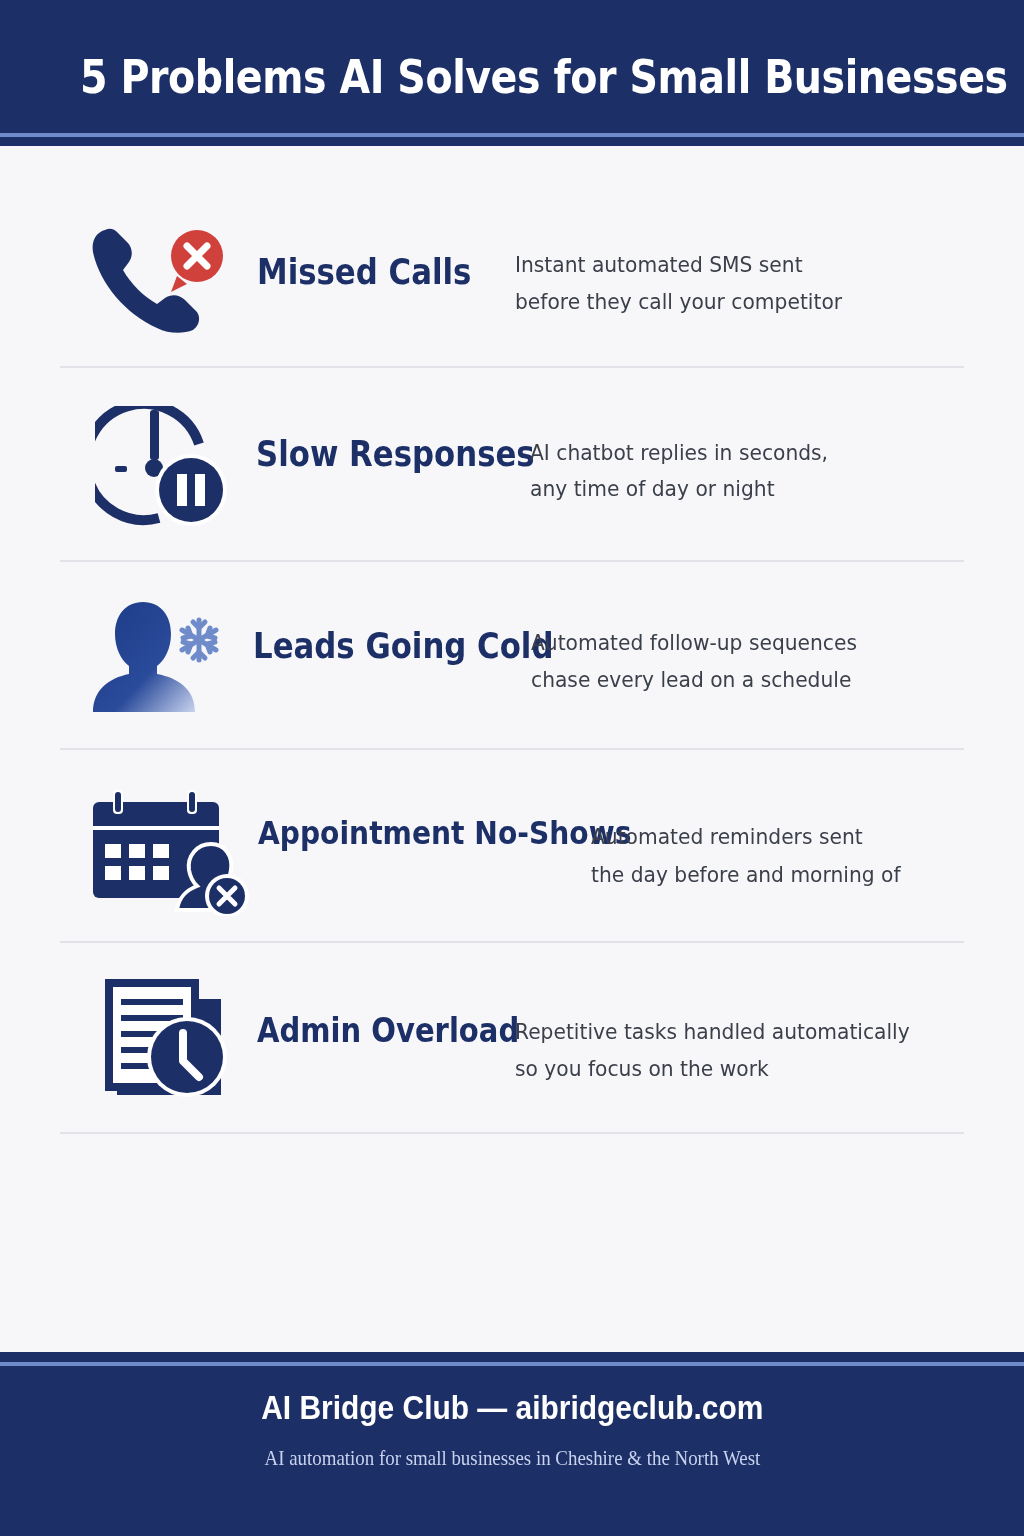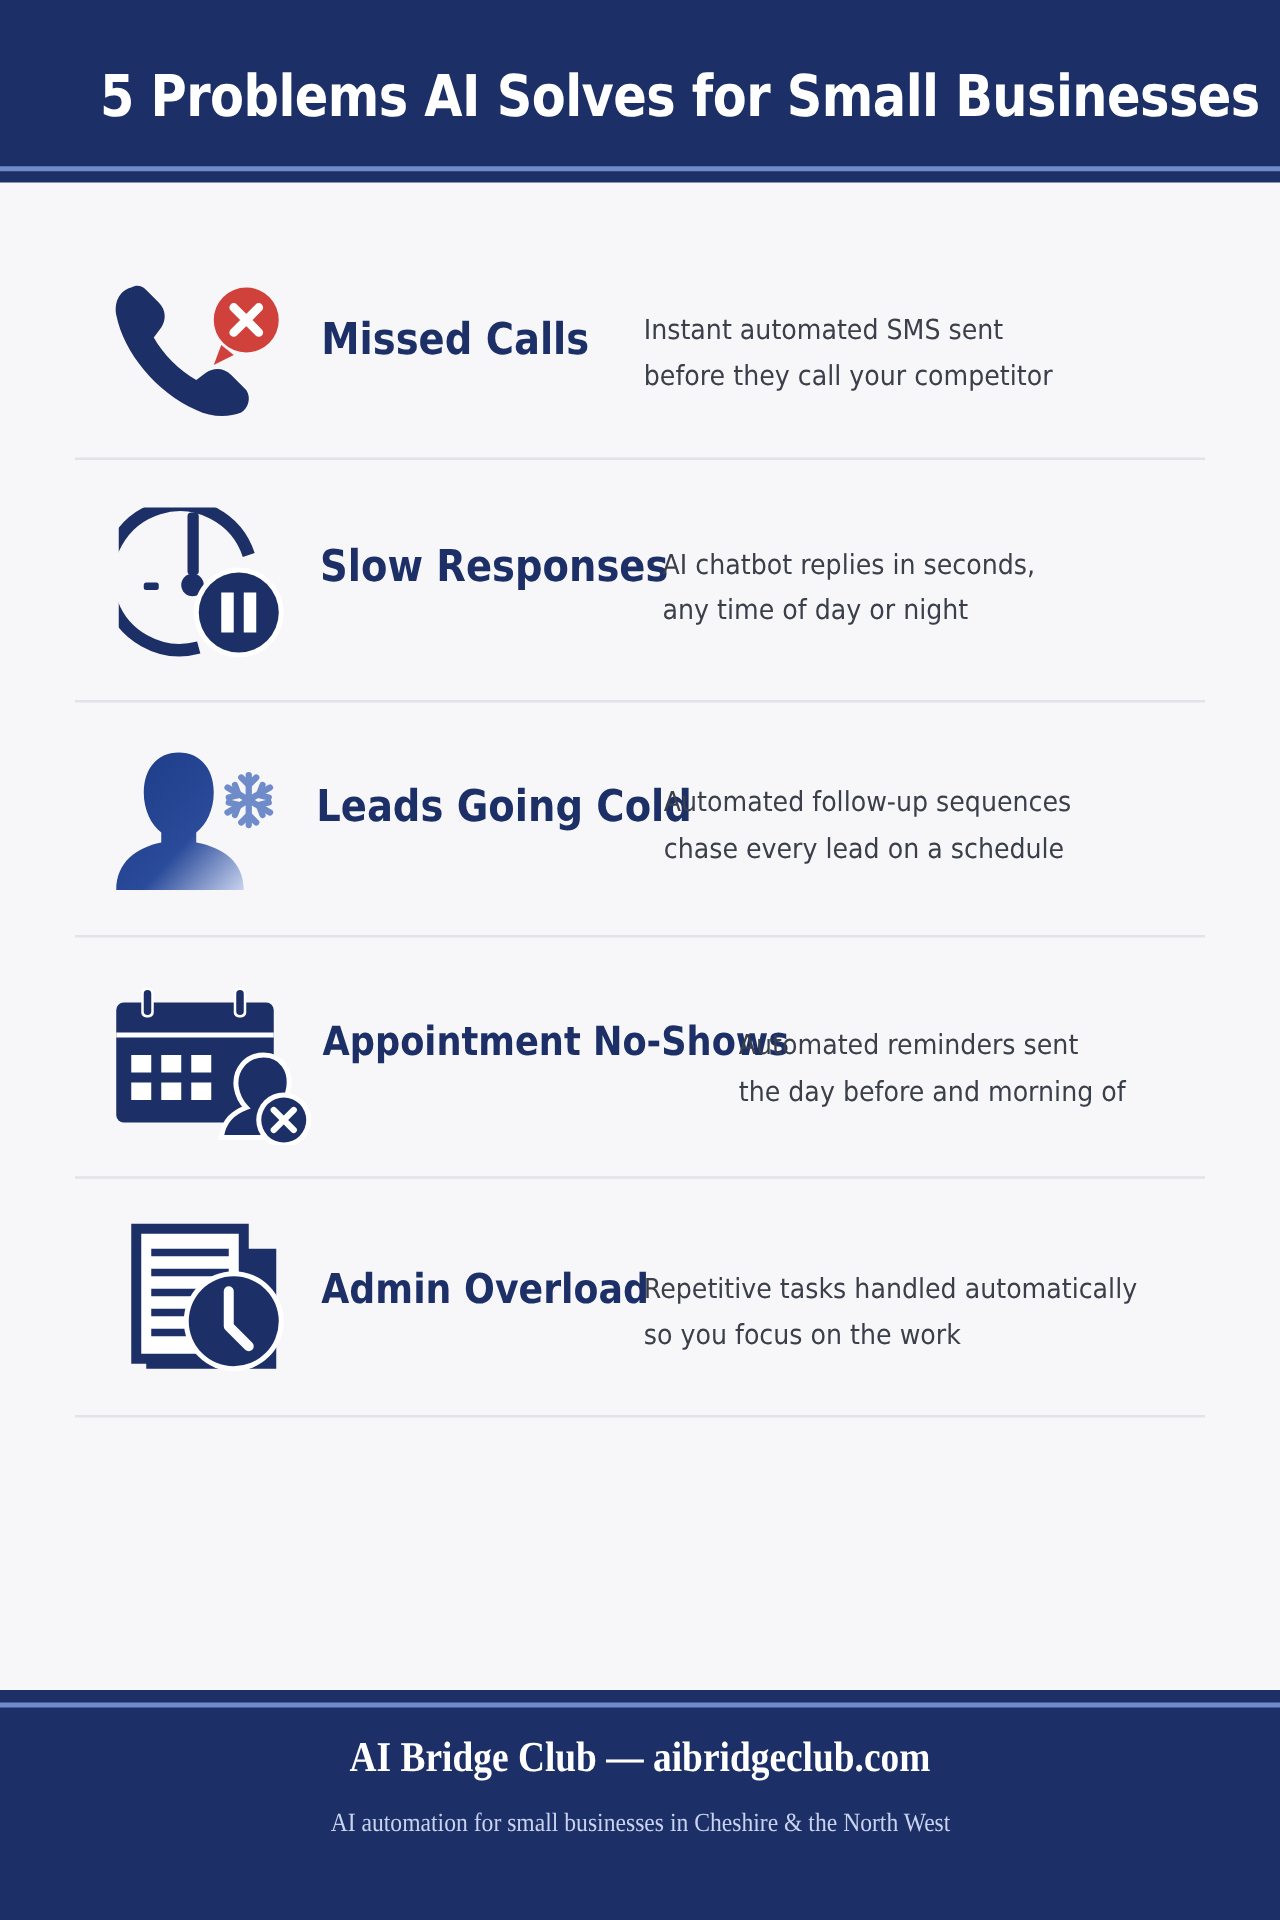--- a/index.html
+++ b/index.html
@@ -47,21 +47,21 @@
     position: absolute; left: 0; top: 1352px; width: 1024px; height: 184px;
     background: #1c2f66;
   }
   .footer .stripe {
     position: absolute; left: 0; top: 10px; width: 1024px; height: 4px;
     background: #6f8bc9;
   }
   .footer-title {
     position: absolute; left: 0; top: 36px; width: 1024px; text-align: center;
     color: #ffffff; font-weight: bold; font-size: 34px; white-space: nowrap;
-    font-family: Liberation Serif, serif;
+    font-family: Liberation Sans, sans-serif;
   }
   .footer-title span { display: inline-block; transform: scaleX(0.88); }
   .footer-sub {
     position: absolute; left: 0; top: 94px; width: 1024px; text-align: center;
     color: #c9d3ef; font-size: 21px; white-space: nowrap;
     font-family: Liberation Serif, serif;
   }
   .footer-sub span { display: inline-block; transform: scaleX(0.9); }
 </style>
 </head>

